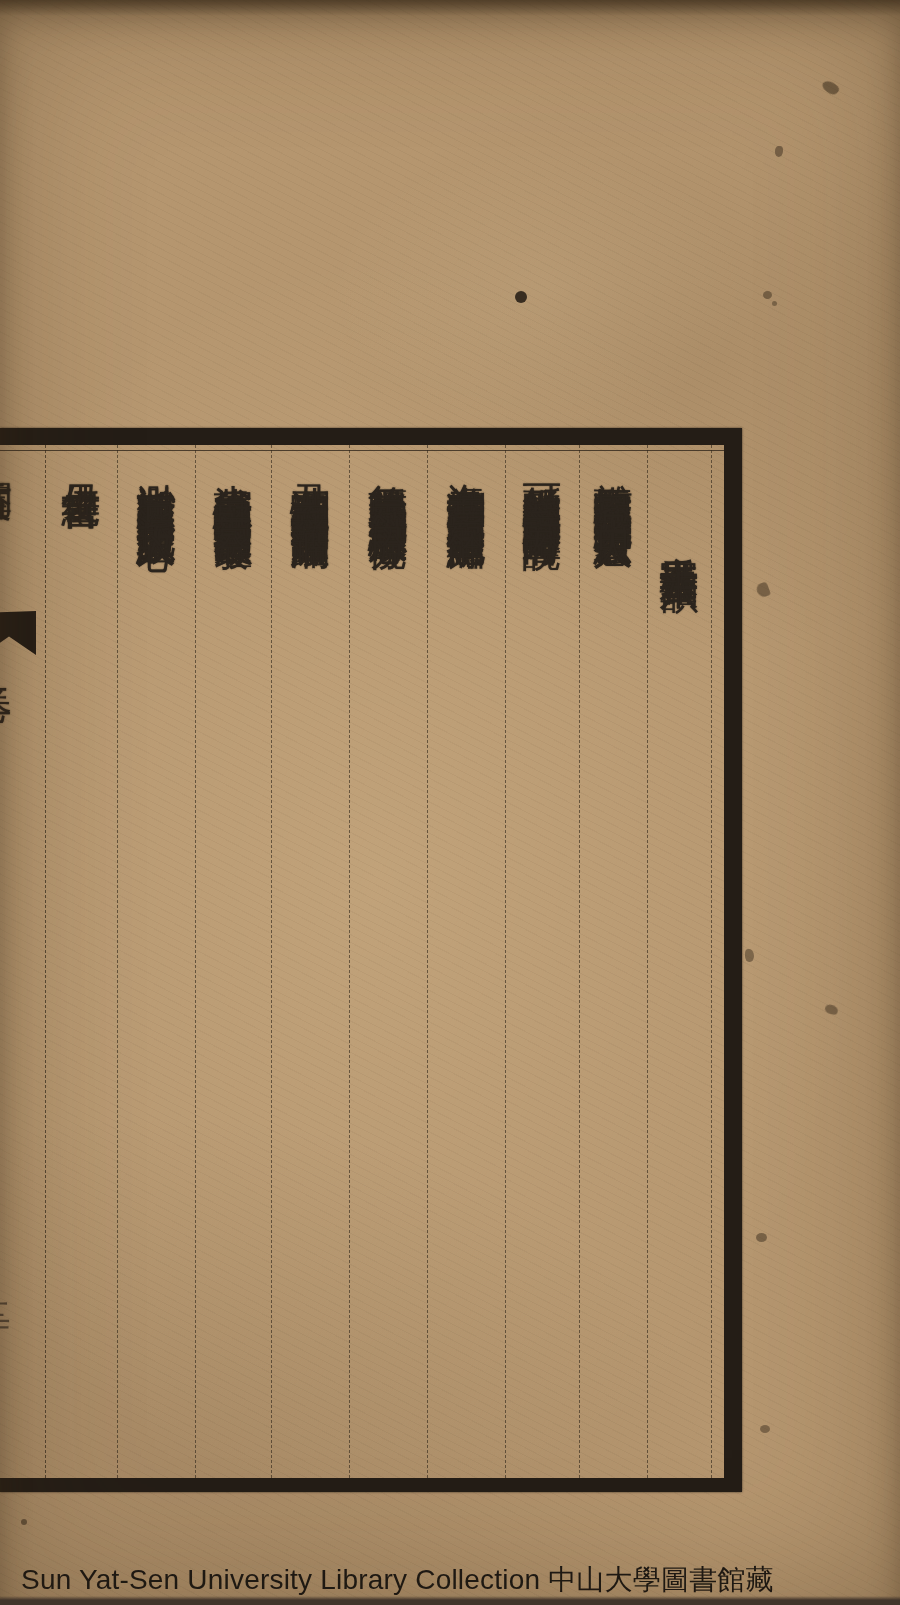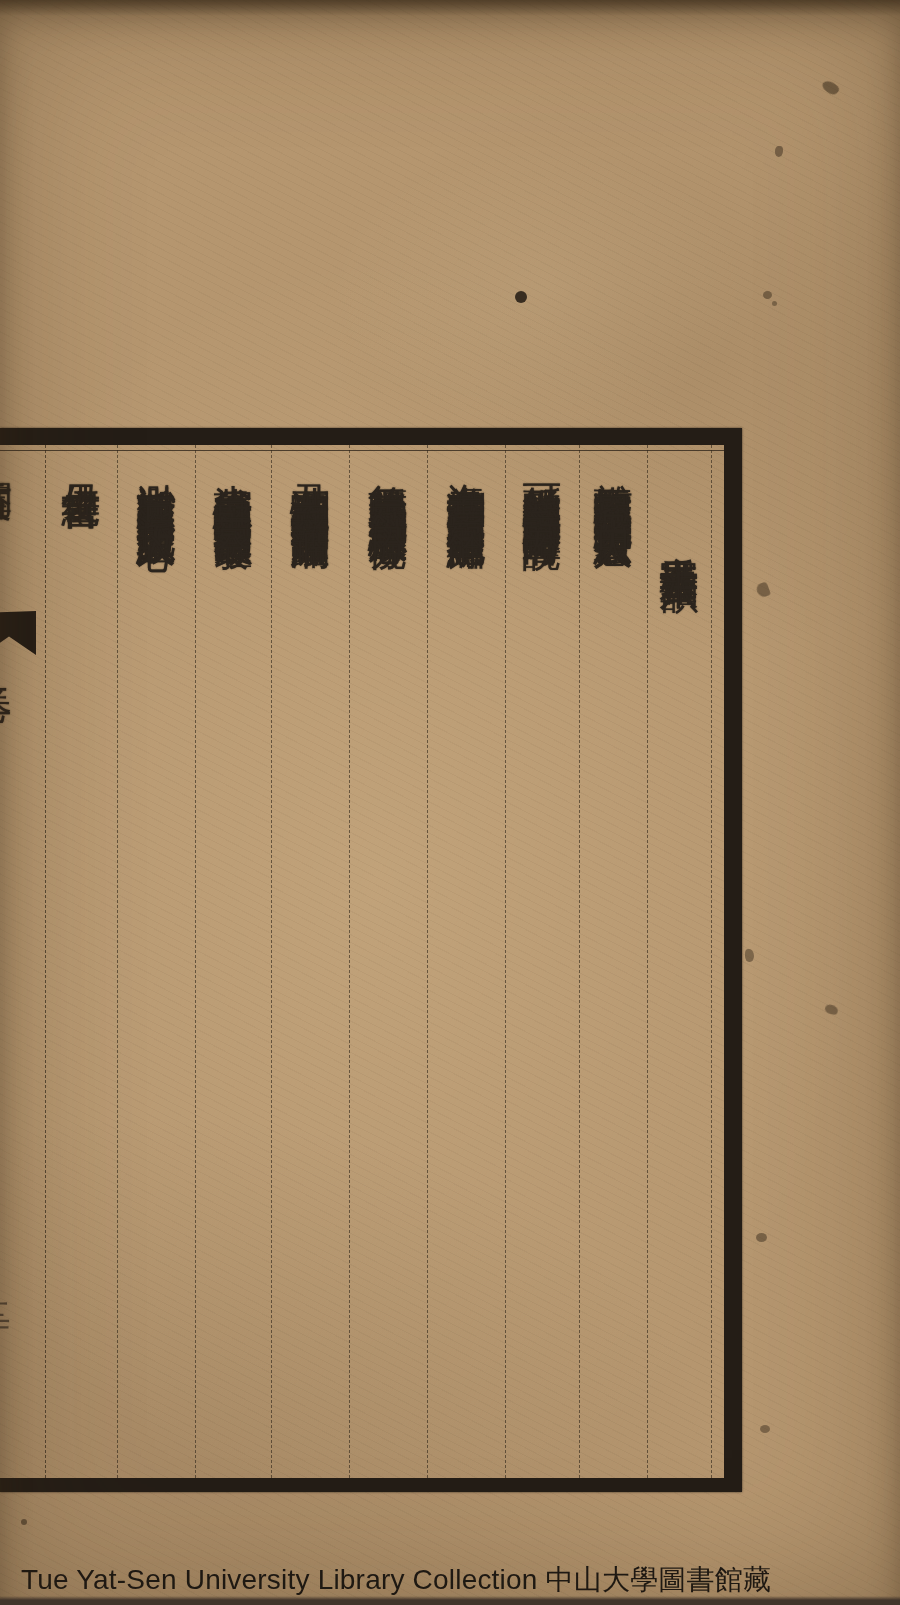--- a/index.html
+++ b/index.html
@@ -136,16 +136,16 @@
 <div class="blemish b3"></div>
 <div class="blemish b4"></div>
 <div class="blemish b4b"></div>
 <div class="blemish b5"></div>
 <div class="blemish b6"></div>
 <div class="blemish b7"></div>
 <div class="blemish b8"></div>
 <div class="blemish b9"></div>
 <div class="blemish b10"></div>
 
-<div class="caption">Tue Yat-Sen University Library Collection 中山大學圖書館藏</div>
+<div class="caption">Sun Yat-Sen University Library Collection 中山大學圖書館藏</div>
 
 <div class="vignette"></div>
 <div class="edge-bottom"></div>
 
 </body></html>

